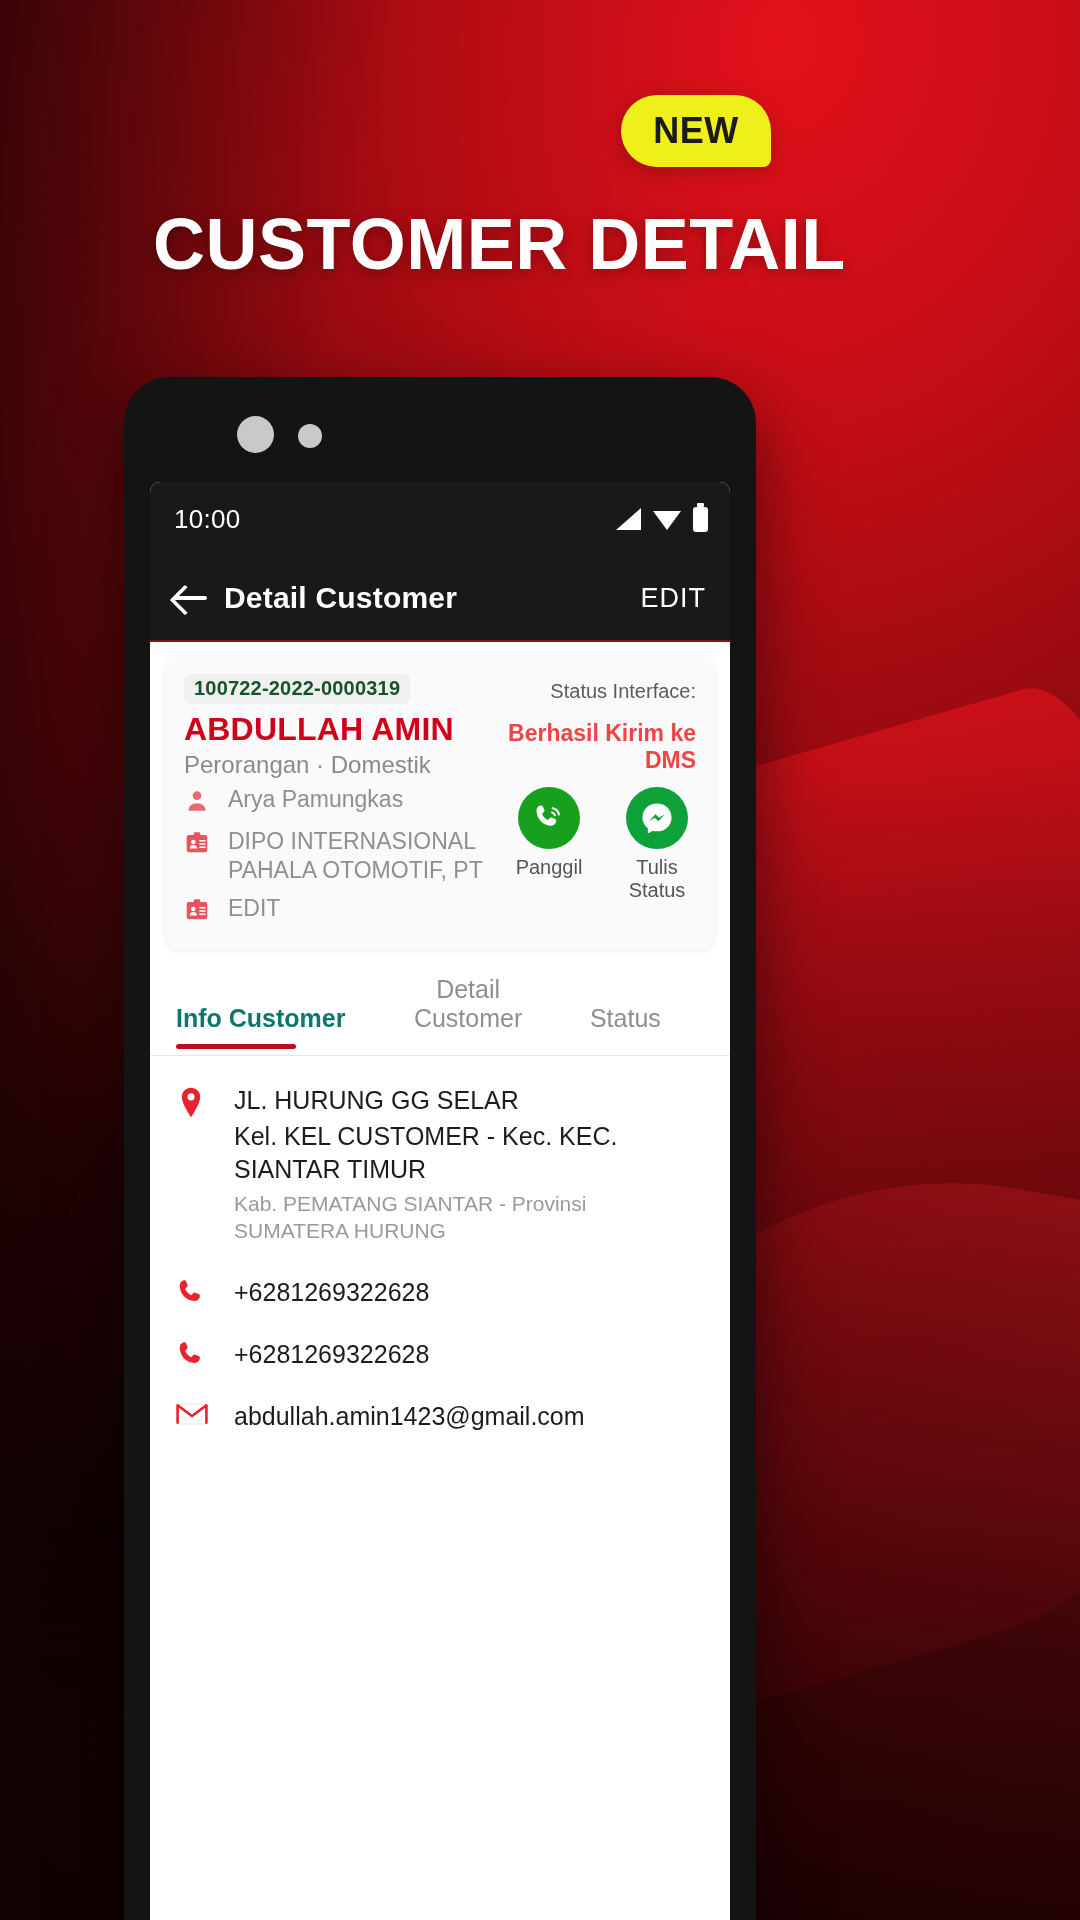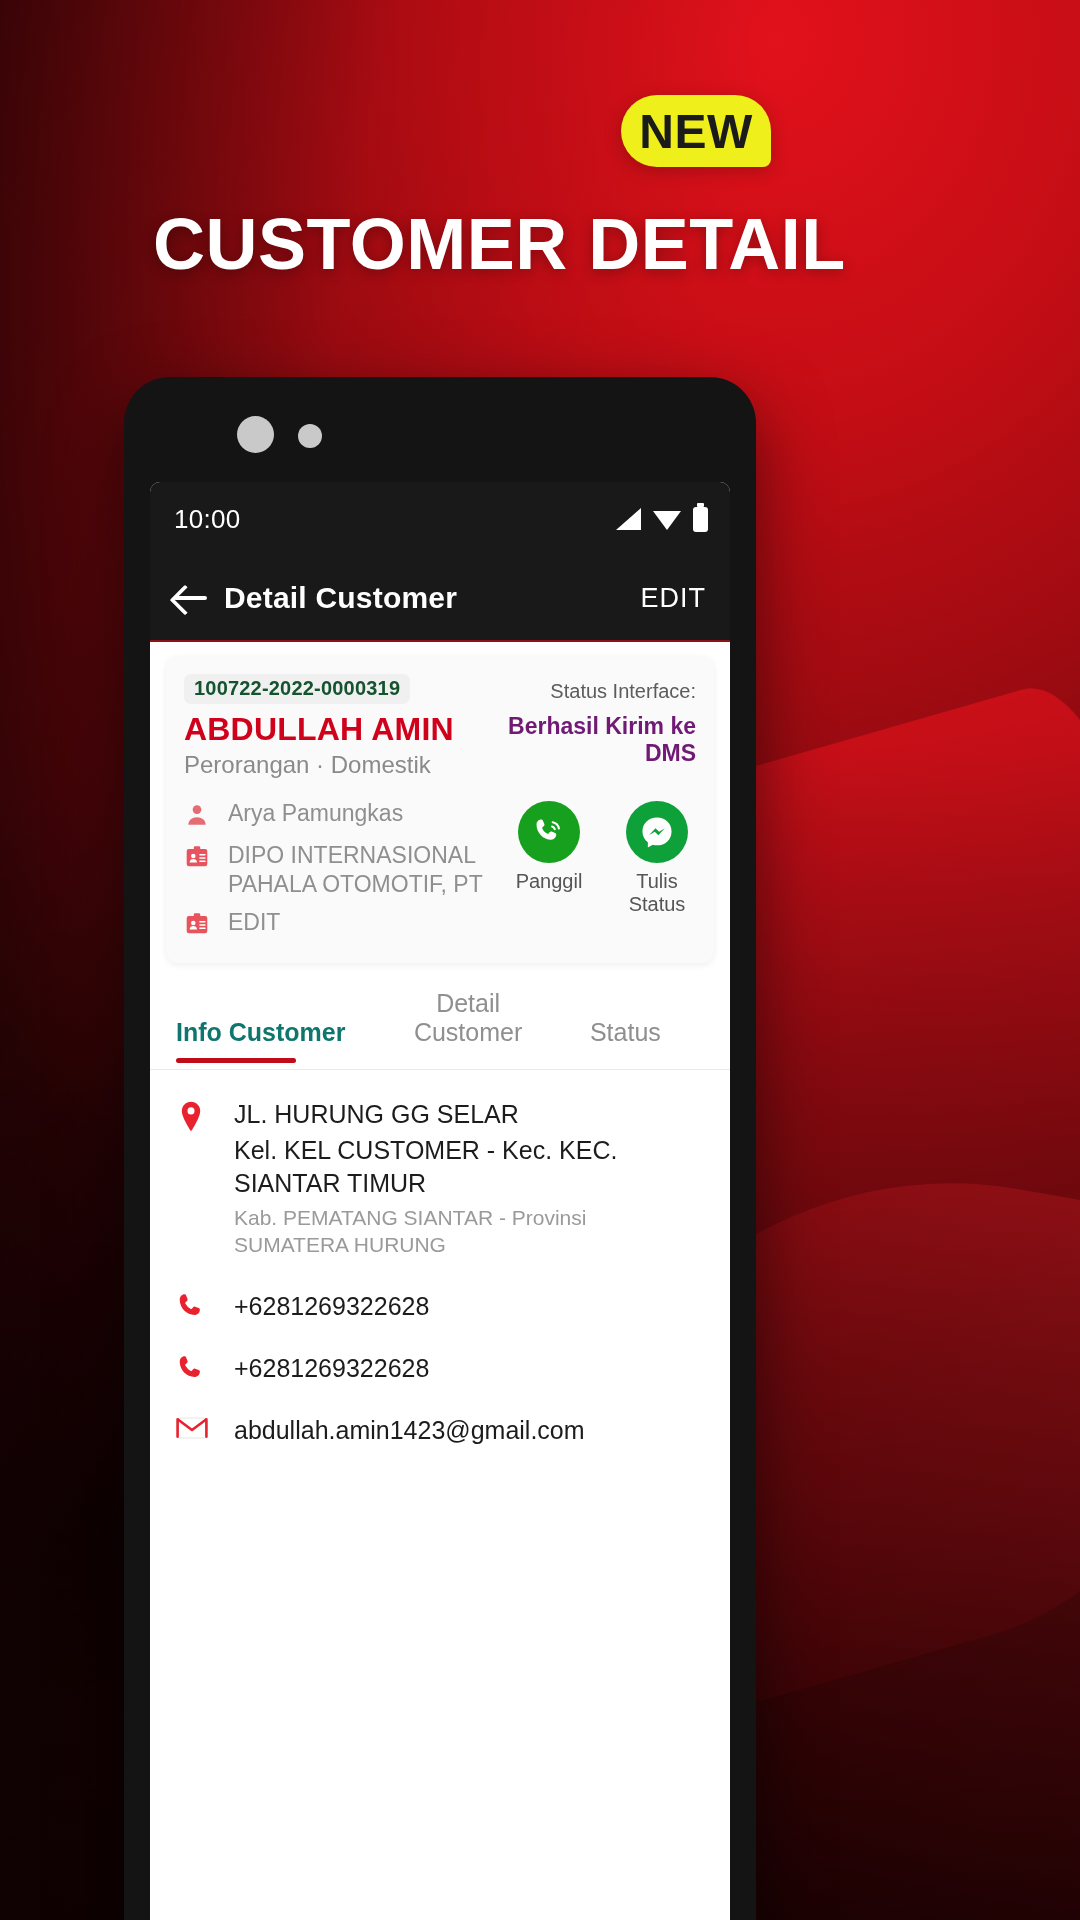--- a/index.html
+++ b/index.html
@@ -56,21 +56,21 @@
     position: absolute;
     left: 621px; top: 95px;
     width: 150px; height: 72px;
     background: #efef1c;
     border-radius: 36px 36px 8px 36px;
     display: flex; align-items: center; justify-content: center;
     box-shadow: 0 4px 18px rgba(0,0,0,0.22);
   }
   .badge-new span {
     color: #1b1b1b;
-    font-size: 48px;
+    font-size: 36px;
     font-weight: 700;
     letter-spacing: 0.5px;
   }
   .hero-title {
     position: absolute;
     left: 153px; top: 203px;
     color: #ffffff;
     font-size: 72px;
     font-weight: 700;
     letter-spacing: 0.5px;
@@ -213,23 +213,23 @@
     font-size: 24px;
     margin-top: 3px;
   }
   .card-right {
     flex: 0 0 auto;
     text-align: right;
     padding-top: 6px;
     width: 230px;
   }
   .status-label { color: #5c5c5c; font-size: 20px; }
-  .status-value { color: #701a75; font-size: 23px; font-weight: 700; margin-top: 10px; }
-
-  .info-rows { margin-top: 20px; display: flex; }
+  .status-value { color: #ef4444; font-size: 23px; font-weight: 700; margin-top: 17px; }
+
+  .info-rows { margin-top: 6px; display: flex; }
   .info-rows-left { flex: 1 1 auto; min-width: 0; }
   .irow { display: flex; align-items: flex-start; margin-top: 9px; }
   .irow:first-child { margin-top: 0; }
   .irow-ico { flex: 0 0 auto; width: 30px; margin-right: 14px; padding-top: 3px; }
   .irow-txt { color: #8f8f8f; font-size: 23px; line-height: 1.25; }
 
   .actions { flex: 0 0 auto; display: flex; gap: 30px; padding-left: 18px; padding-top: 2px; }
   .act { width: 78px; text-align: center; }
   .act-circ {
     width: 62px; height: 62px; margin: 0 auto;

